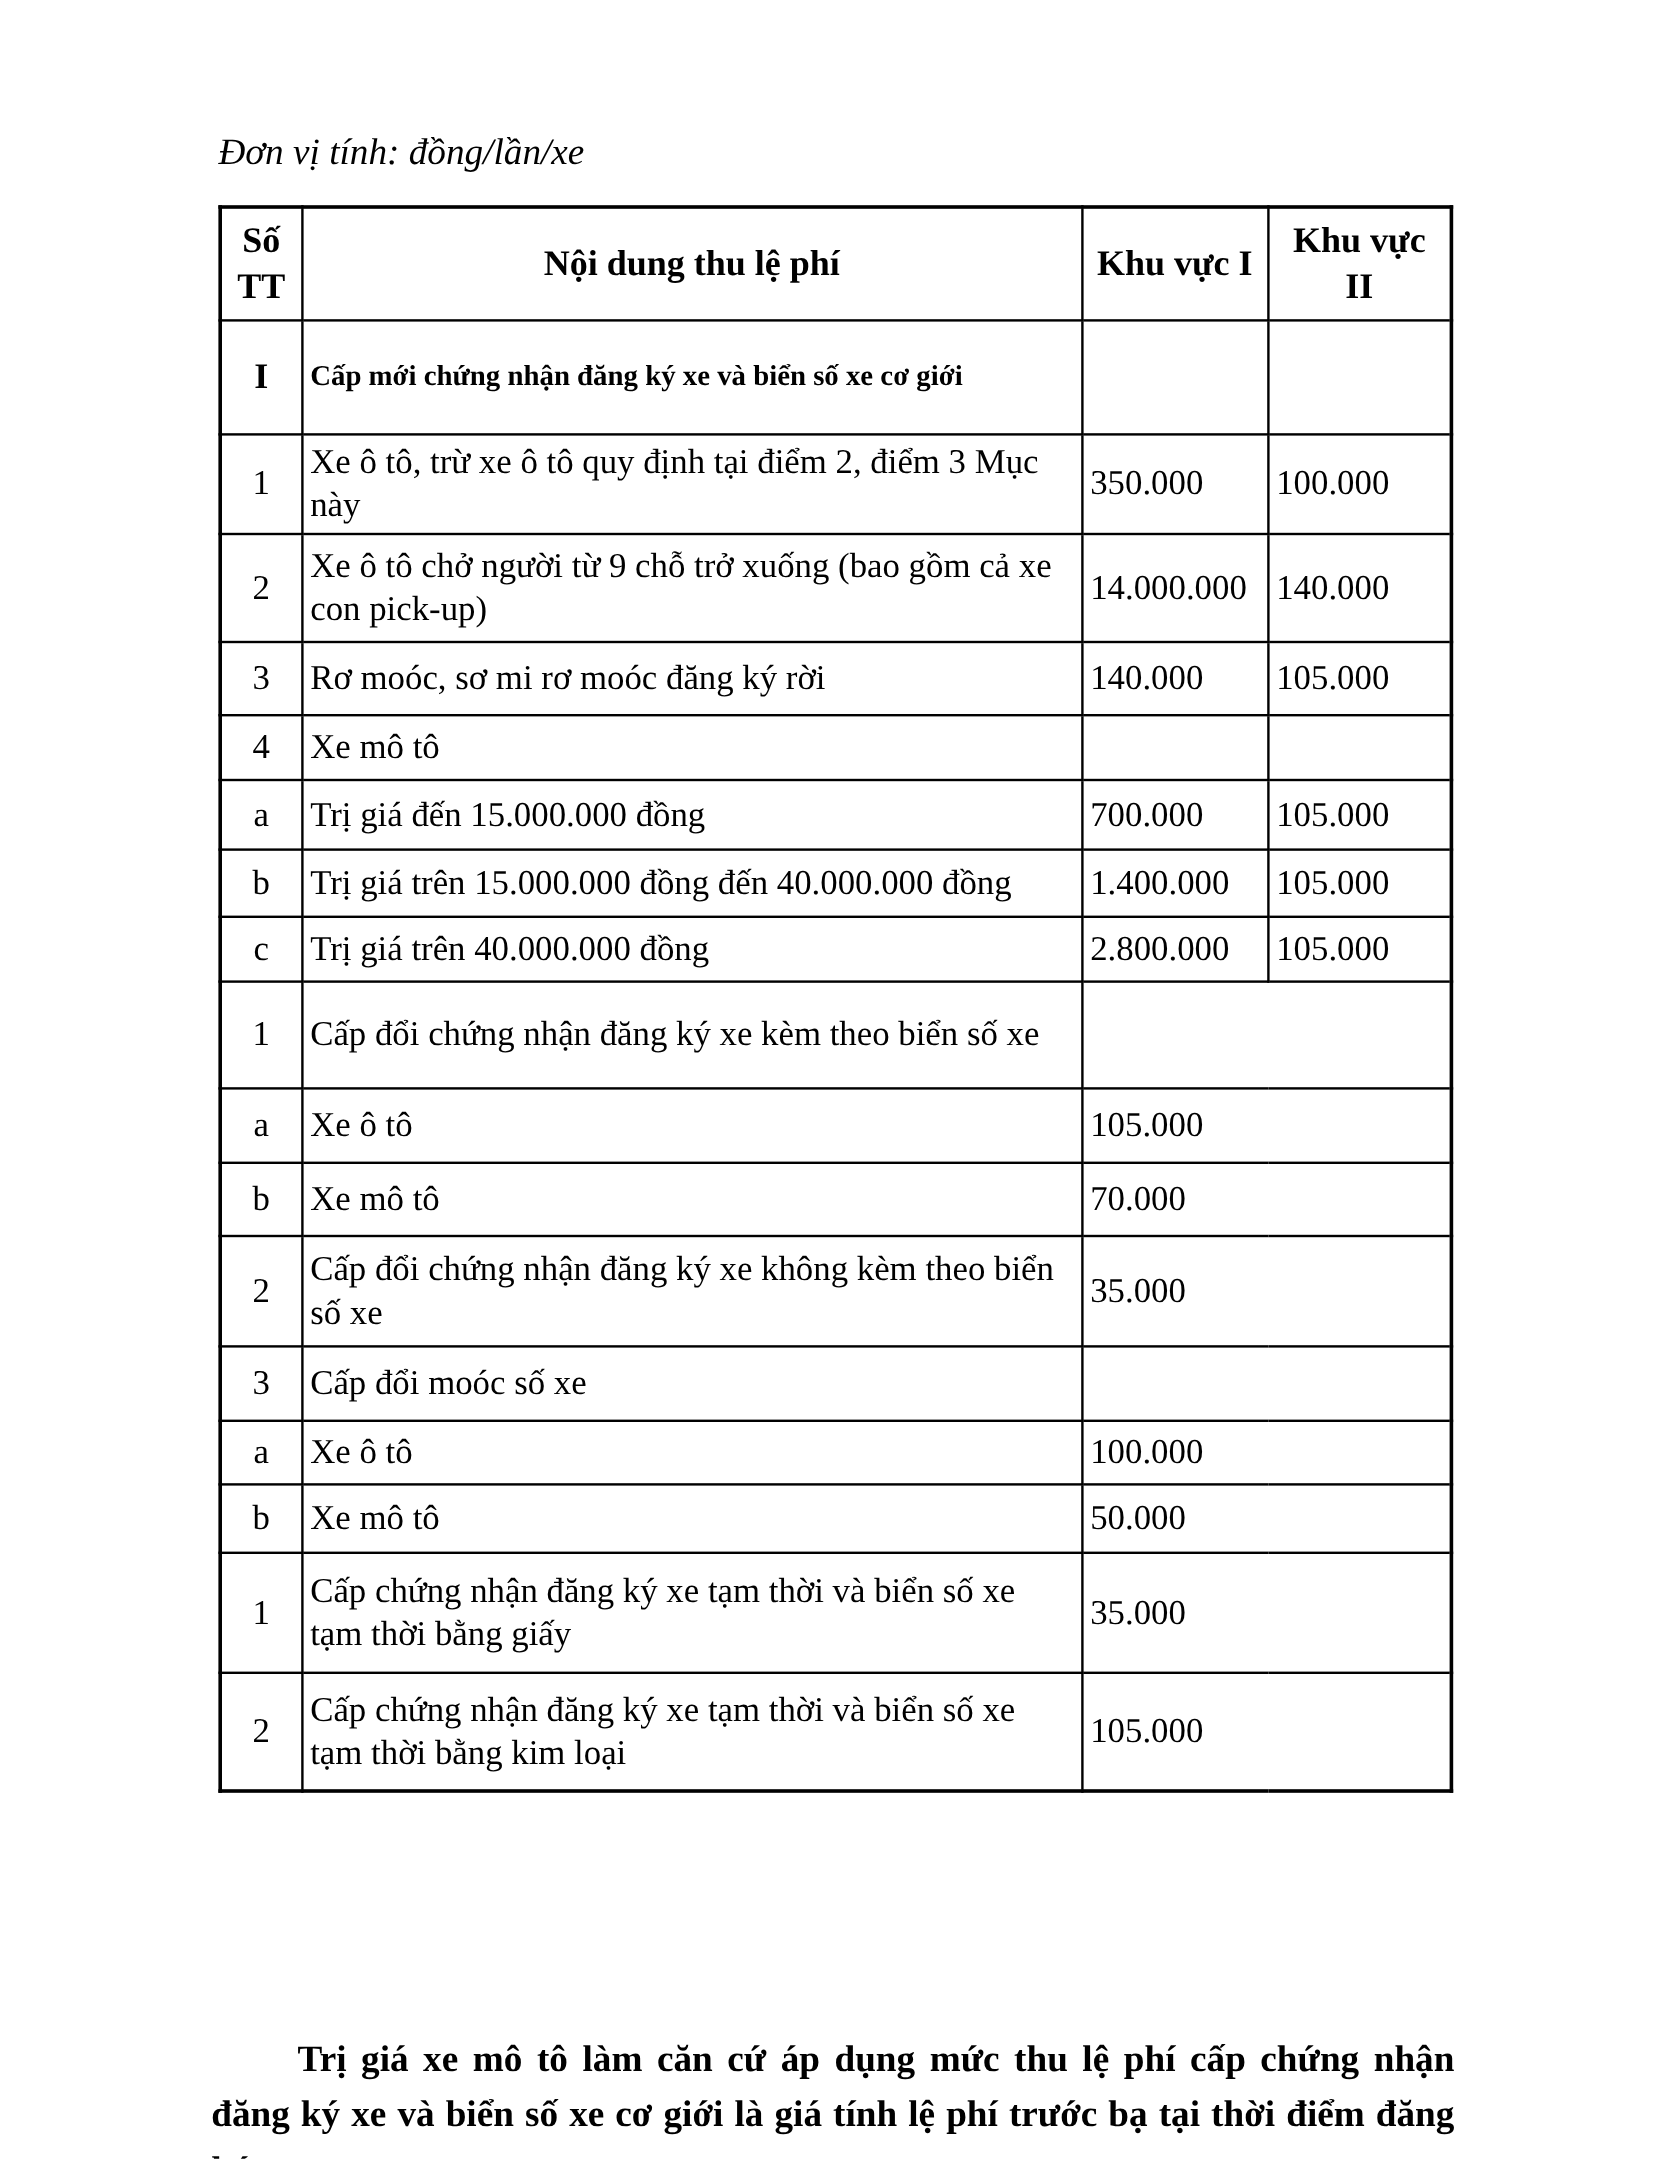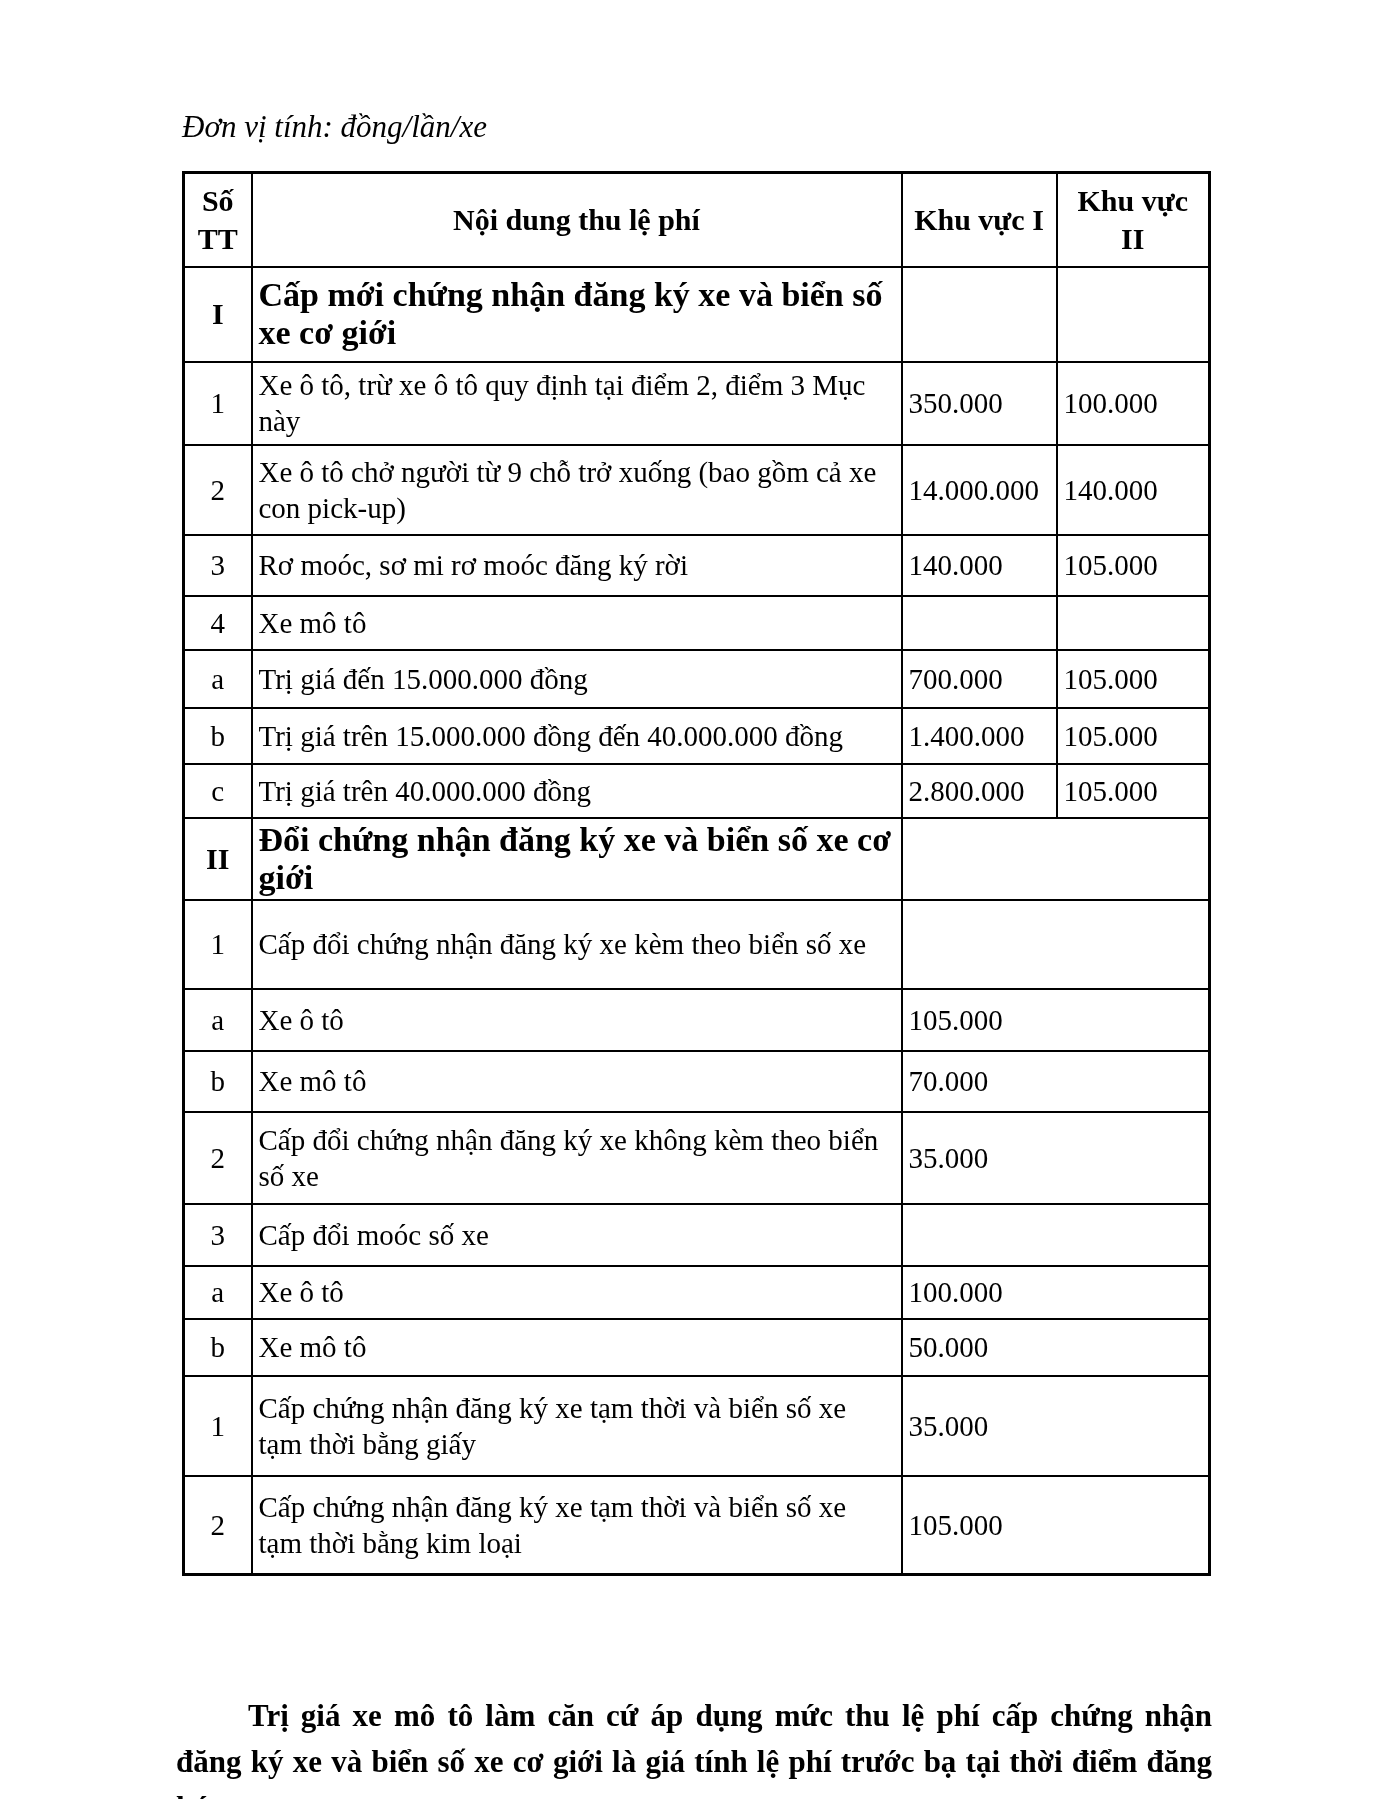--- a/index.html
+++ b/index.html
@@ -58,21 +58,21 @@
     font-weight: bold;
     font-size: 30px;
   }
   td.cell-content {
     text-align: left;
     padding-left: 9px;
     padding-right: 10px;
   }
   td.cell-content.section {
     font-weight: bold;
-    font-size: 34px;
+    font-size: 24px;
     line-height: 38px;
   }
   td.cell-value {
     text-align: left;
     padding-right: 15px;
   }
   .footer-note {
     position: absolute;
     top: 1662px;
     left: 176px;
@@ -146,25 +146,20 @@
         <td class="cell-content">Trị giá trên 15.000.000 đồng đến 40.000.000 đồng</td>
         <td class="cell-value">1.400.000</td>
         <td class="cell-value">105.000</td>
       </tr>
       <tr style="height: 54px;">
         <td class="cell-no">c</td>
         <td class="cell-content">Trị giá trên 40.000.000 đồng</td>
         <td class="cell-value">2.800.000</td>
         <td class="cell-value">105.000</td>
       </tr>
-      <tr style="height: 56px;">
-        <td class="cell-no section">II</td>
-        <td class="cell-content section">Đổi chứng nhận đăng ký xe và biển số xe cơ giới</td>
-        <td class="cell-value" colspan="2"></td>
-      </tr>
       <tr style="height: 89px;">
         <td class="cell-no">1</td>
         <td class="cell-content">Cấp đổi chứng nhận đăng ký xe kèm theo biển số xe</td>
         <td class="cell-value" colspan="2"></td>
       </tr>
       <tr style="height: 62px;">
         <td class="cell-no">a</td>
         <td class="cell-content">Xe ô tô</td>
         <td class="cell-value" colspan="2">105.000</td>
       </tr>

